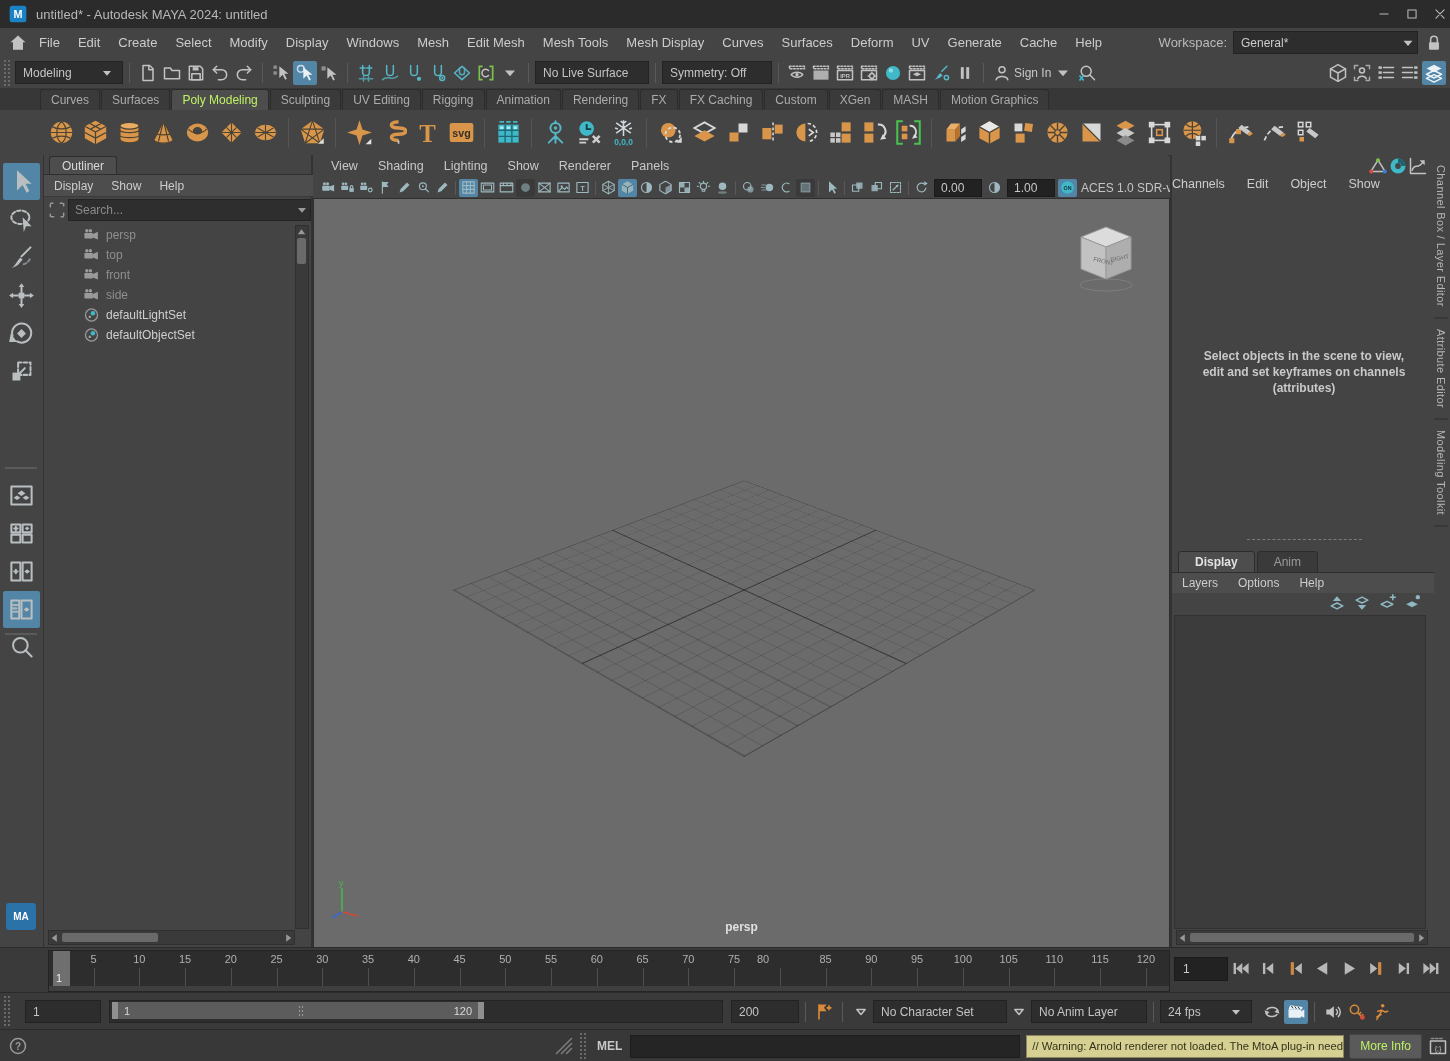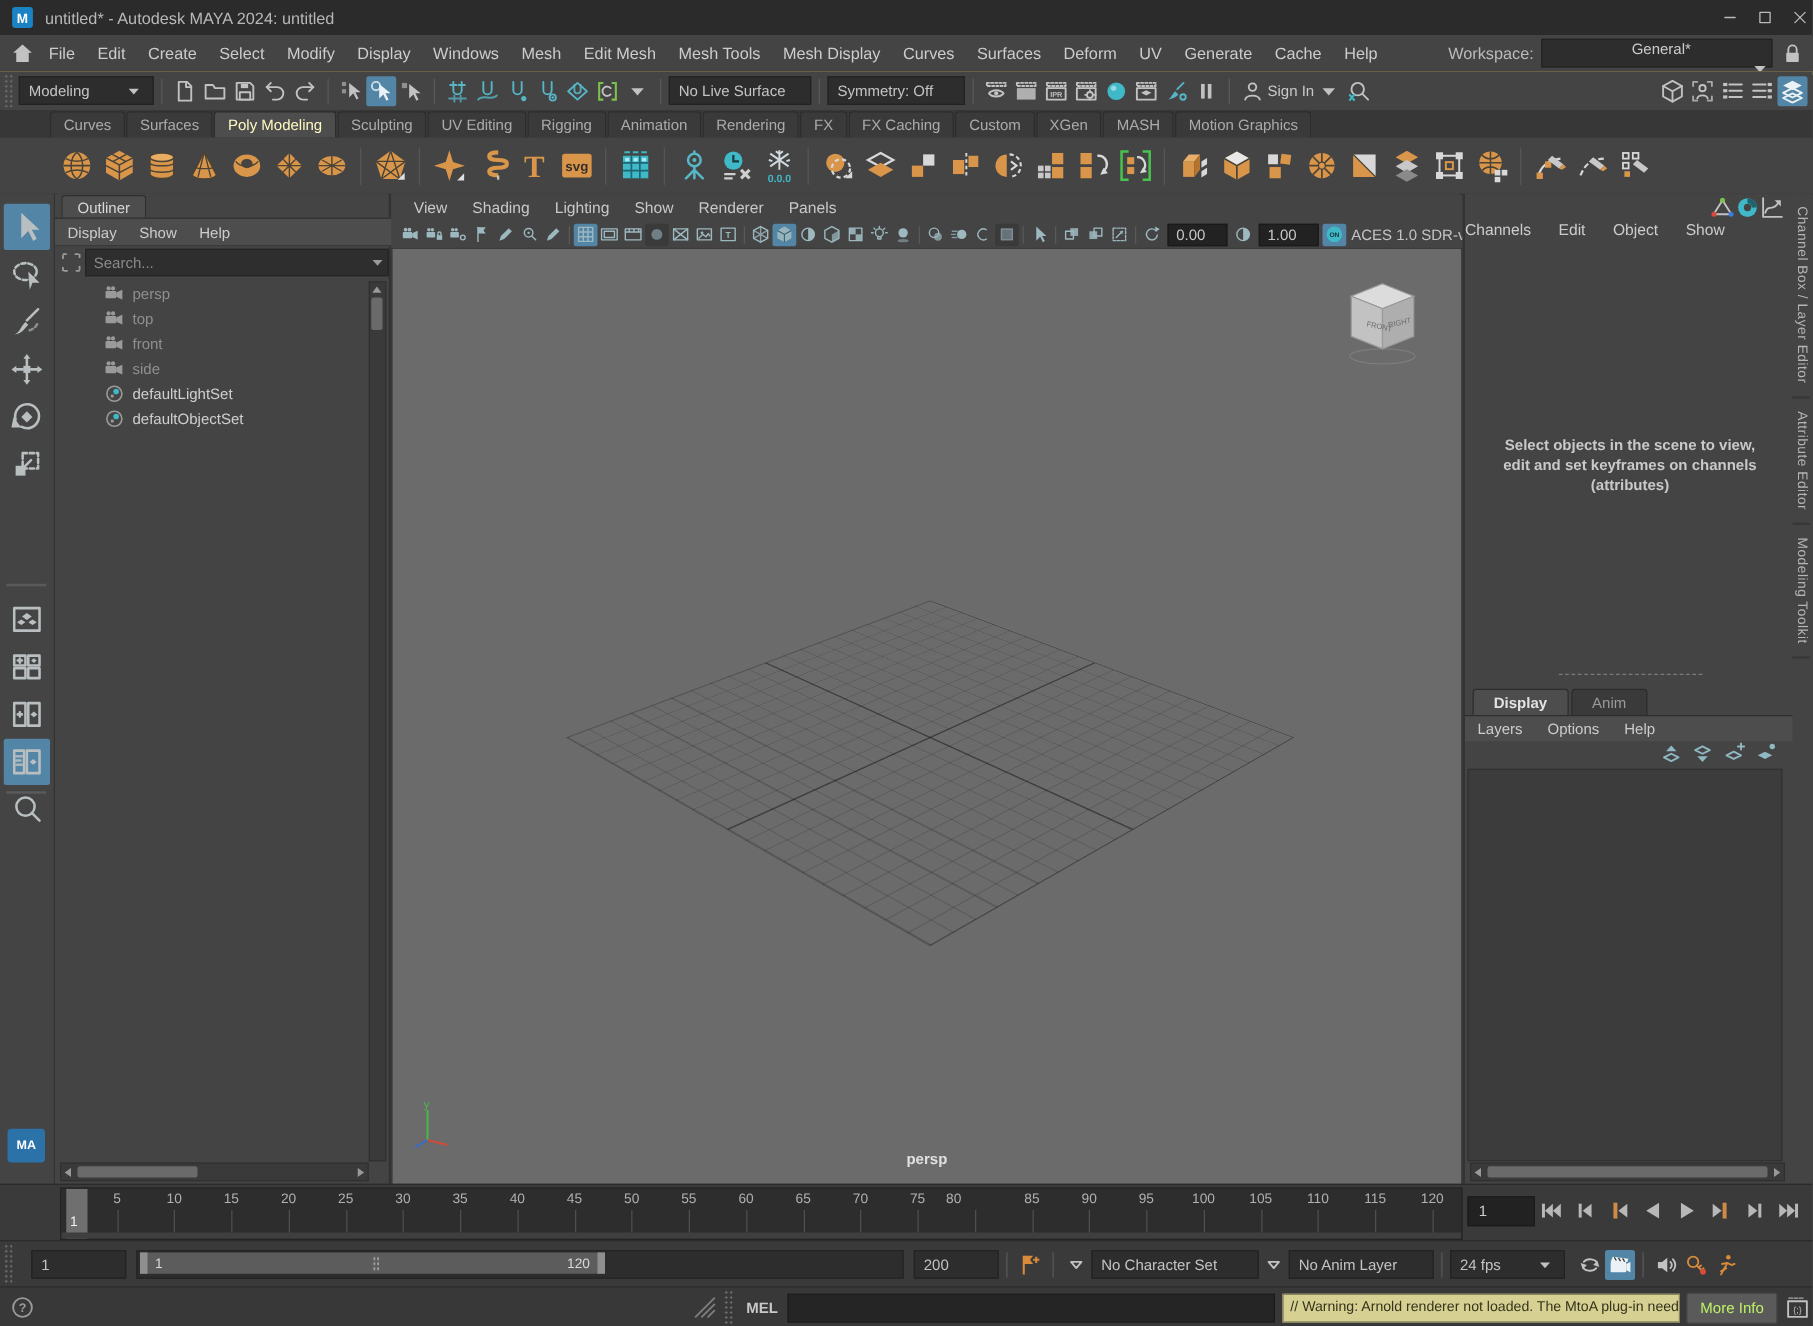--- a/index.html
+++ b/index.html
@@ -24,33 +24,33 @@
   #title-text{margin-left:8px;color:#b8b8b8;font-size:13px;}
   .wbtn{width:46px;height:28px;display:flex;align-items:center;justify-content:center;color:#bbb;}
   .wbtn svg{width:14px;height:14px;}
   #win-controls{margin-left:auto;display:flex;}
   
   #menubar{top:28px;height:29px;background:#444;display:flex;align-items:center;border-bottom:3px solid #fde047;}
   #menubar .menu{padding:0 9px;color:#ccc;font-size:13px;line-height:29px;}
   #workspace{margin-left:auto;display:flex;align-items:center;}
   #workspace-label{color:#bbb;font-size:13px;margin-right:6px;}
   #workspace-box{width:176px;height:21px;background:#2d2d2d;border:1px solid #222;display:flex;align-items:center;
-     padding-left:7px;color:#ccc;flex-direction:column;}
+     padding-left:7px;color:#ccc;}
   #workspace-box .icn{margin-left:auto;width:18px;height:18px;}
   
   #toolbar{top:57px;height:31px;background:#444;display:flex;align-items:center;border-bottom:1px solid #393939;}
   .fieldbox{height:21px;background:#2d2d2d;border:1px solid #222;display:flex;align-items:center;
             padding:0 7px;color:#c4c4c4;flex:none;}
   #menuset-box{width:92px;margin-left:2px;gap:24px;}
   #menuset-box .icn{margin-left:auto;width:16px;height:16px;}
   #tb-icons,#tb-render,#tb-right{display:flex;align-items:center;}
   
   #shelftabs{top:88px;height:22px;background:#373737;display:flex;align-items:flex-end;padding-left:40px;border-bottom:1px solid #2d2d2d;}
   .stab{padding:3px 10px;font-size:12px;color:#ababab;background:#3a3a3a;border:1px solid #2c2c2c;border-bottom:none;margin-right:1px;border-radius:3px 3px 0 0;}
-  .stab.active{background:#4d4d4d;color:#fef9c3;}
+  .stab.active{background:#4d4d4d;color:#bef264;}
   
   #shelf{top:110px;height:45px;background:#444;display:flex;align-items:center;padding-left:44px;border-bottom:1px solid #333;}
   #shelf .icn{width:34px;height:36px;}
   #shelf .icn svg{width:27px;height:27px;}
   #shelf .vsep{height:30px;background:#555;}
   
   #main{top:155px;height:792px;}
   
   #toolbox{left:0;top:0;width:43px;height:792px;background:#444;border-right:1px solid #333;}
   #toolbox .icn{position:absolute;left:3px;width:37px;height:37px;color:#b9bfc1;}

